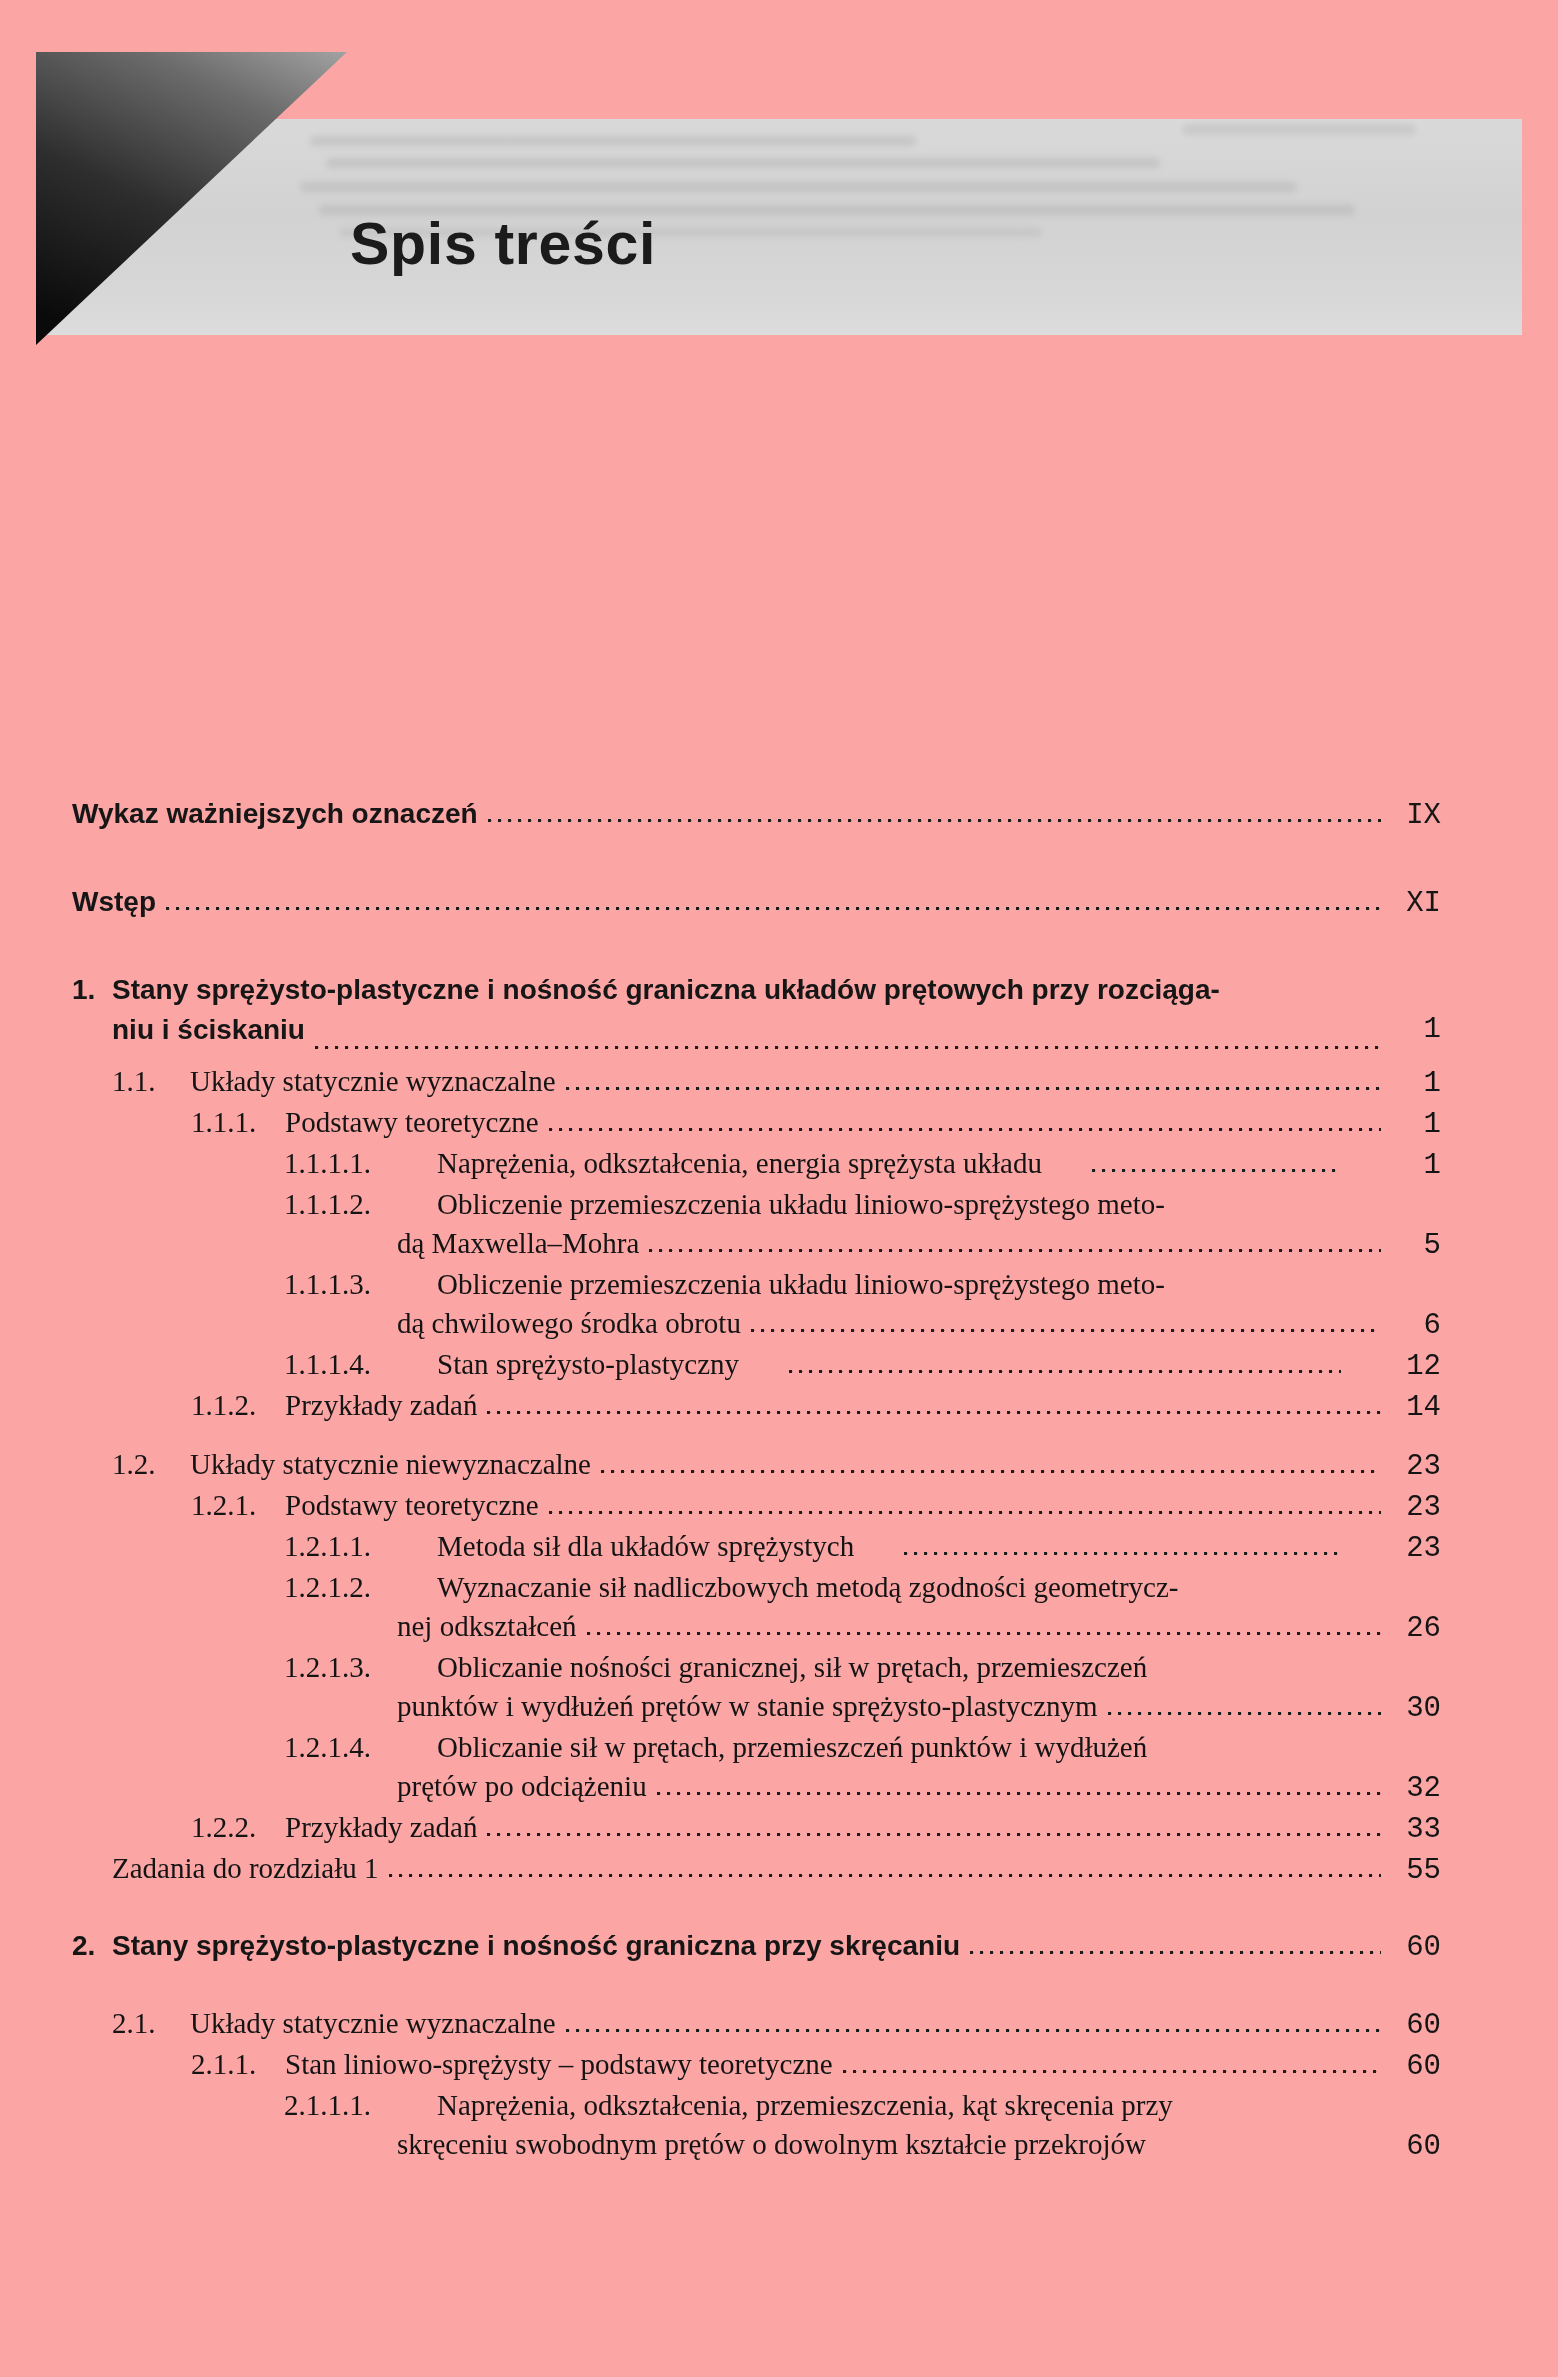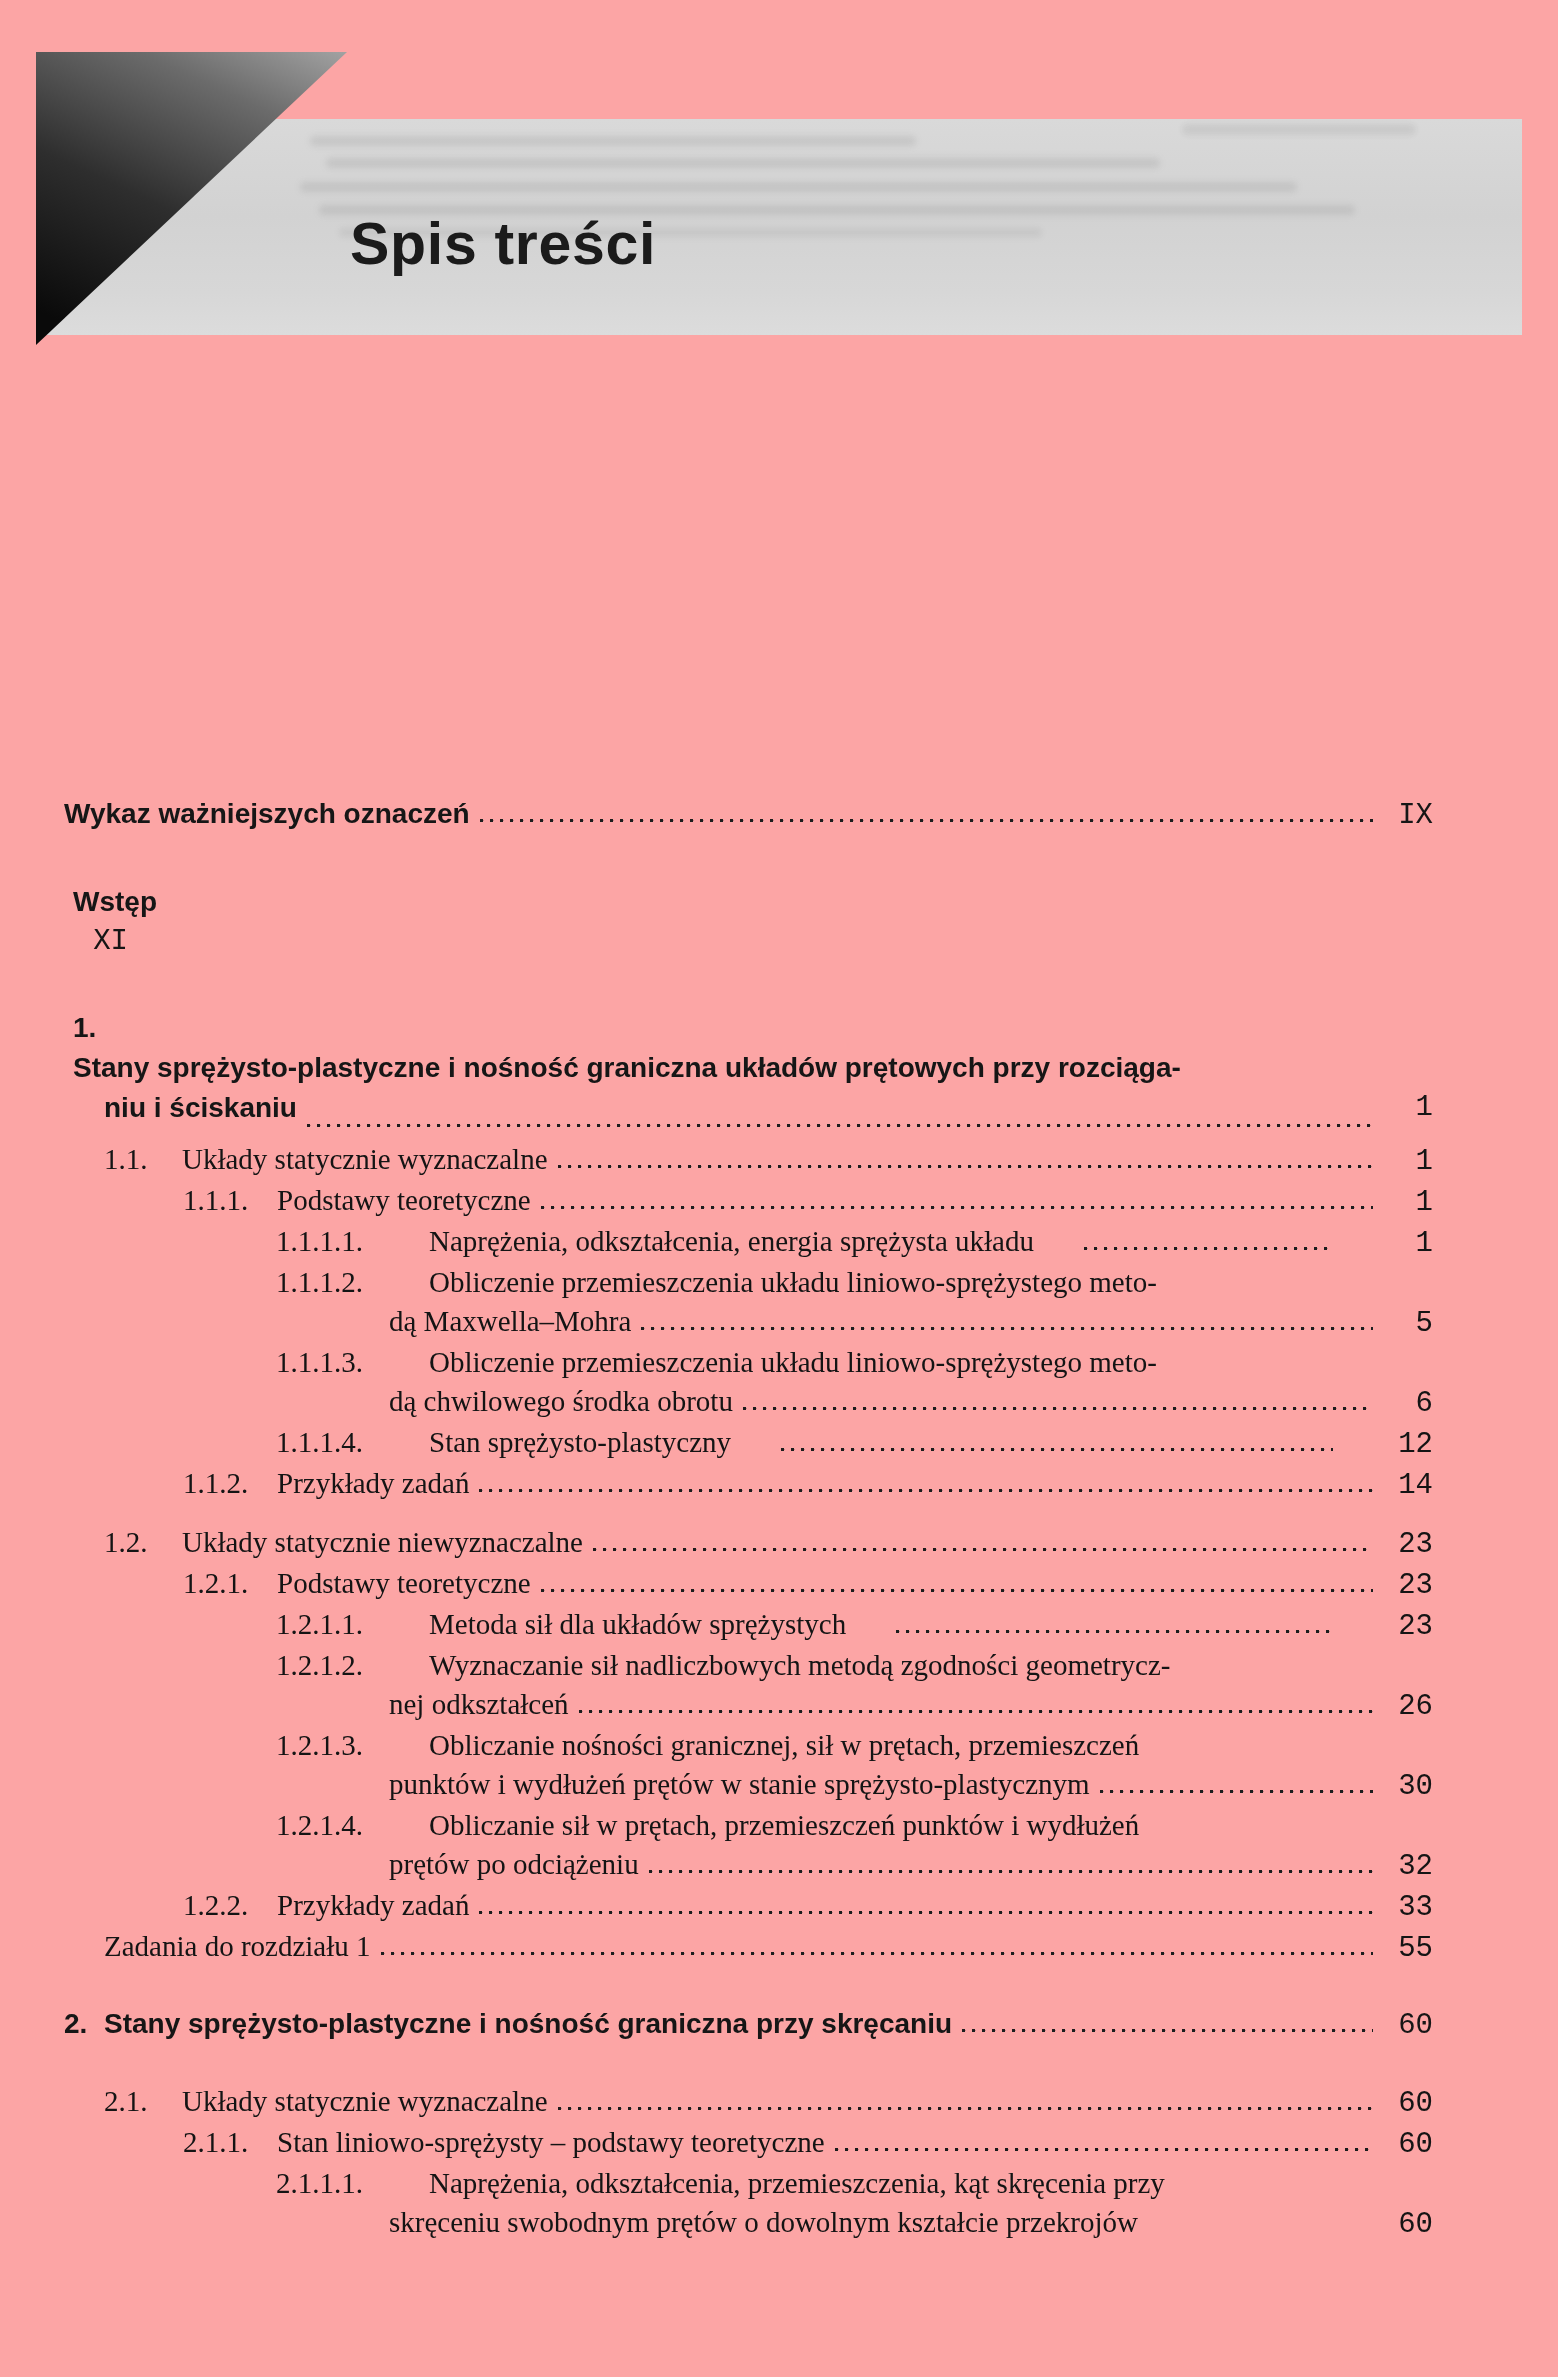--- a/index.html
+++ b/index.html
@@ -31,21 +31,21 @@
   }
 
   .title {
     position:absolute; left:350px; top:215px;
     font-family:"Liberation Sans","DejaVu Sans",sans-serif;
     font-weight:700; font-size:59px; line-height:59px; color:#1b1b1b; letter-spacing:0.7px;
   }
 
   
   .toc {
-    position:absolute; left:64px; top:794px; width:1369px;
+    position:absolute; left:72px; top:794px; width:1369px;
     font-size:29px; line-height:39px;
   }
   .row { display:flex; align-items:baseline; white-space:nowrap; }
   .lbl { flex:none; }
   .txt { flex:none; }
   .pg  {
     flex:none; min-width:55px; text-align:right;
     font-family:Liberation Mono, monospace; font-weight:400; font-size:29px;
   }
   .dots {
@@ -64,21 +64,21 @@
   .lv-chapter-cont { padding-left:40px;align-items:flex-end; }
 
   
   .lv-l1 { padding-left:40px;margin-top:18px; }  .lv-l1 .lbl { width:78px; }
   .lv-l1-plain { padding-left:40px; }
   .lv-l2 { padding-left:119px; } .lv-l2 .lbl { width:94px; }
   .lv-l3 { padding-left:212px;gap:40px; } .lv-l3 .lbl { width:113px; }
   .lv-l3-cont { padding-left:325px; }
 
   
-  .sp-xl { margin-top:46px;flex-direction:column; }
+  .sp-xl { margin-top:46px; }
   .sp-lg { margin-top:36px; }
   .sp-md { margin-top:12px; }
 </style>
 </head>
 <body>
 
 <div class="scan-page">
 
   <div class="band">
     <div class="bleed b1"></div>

